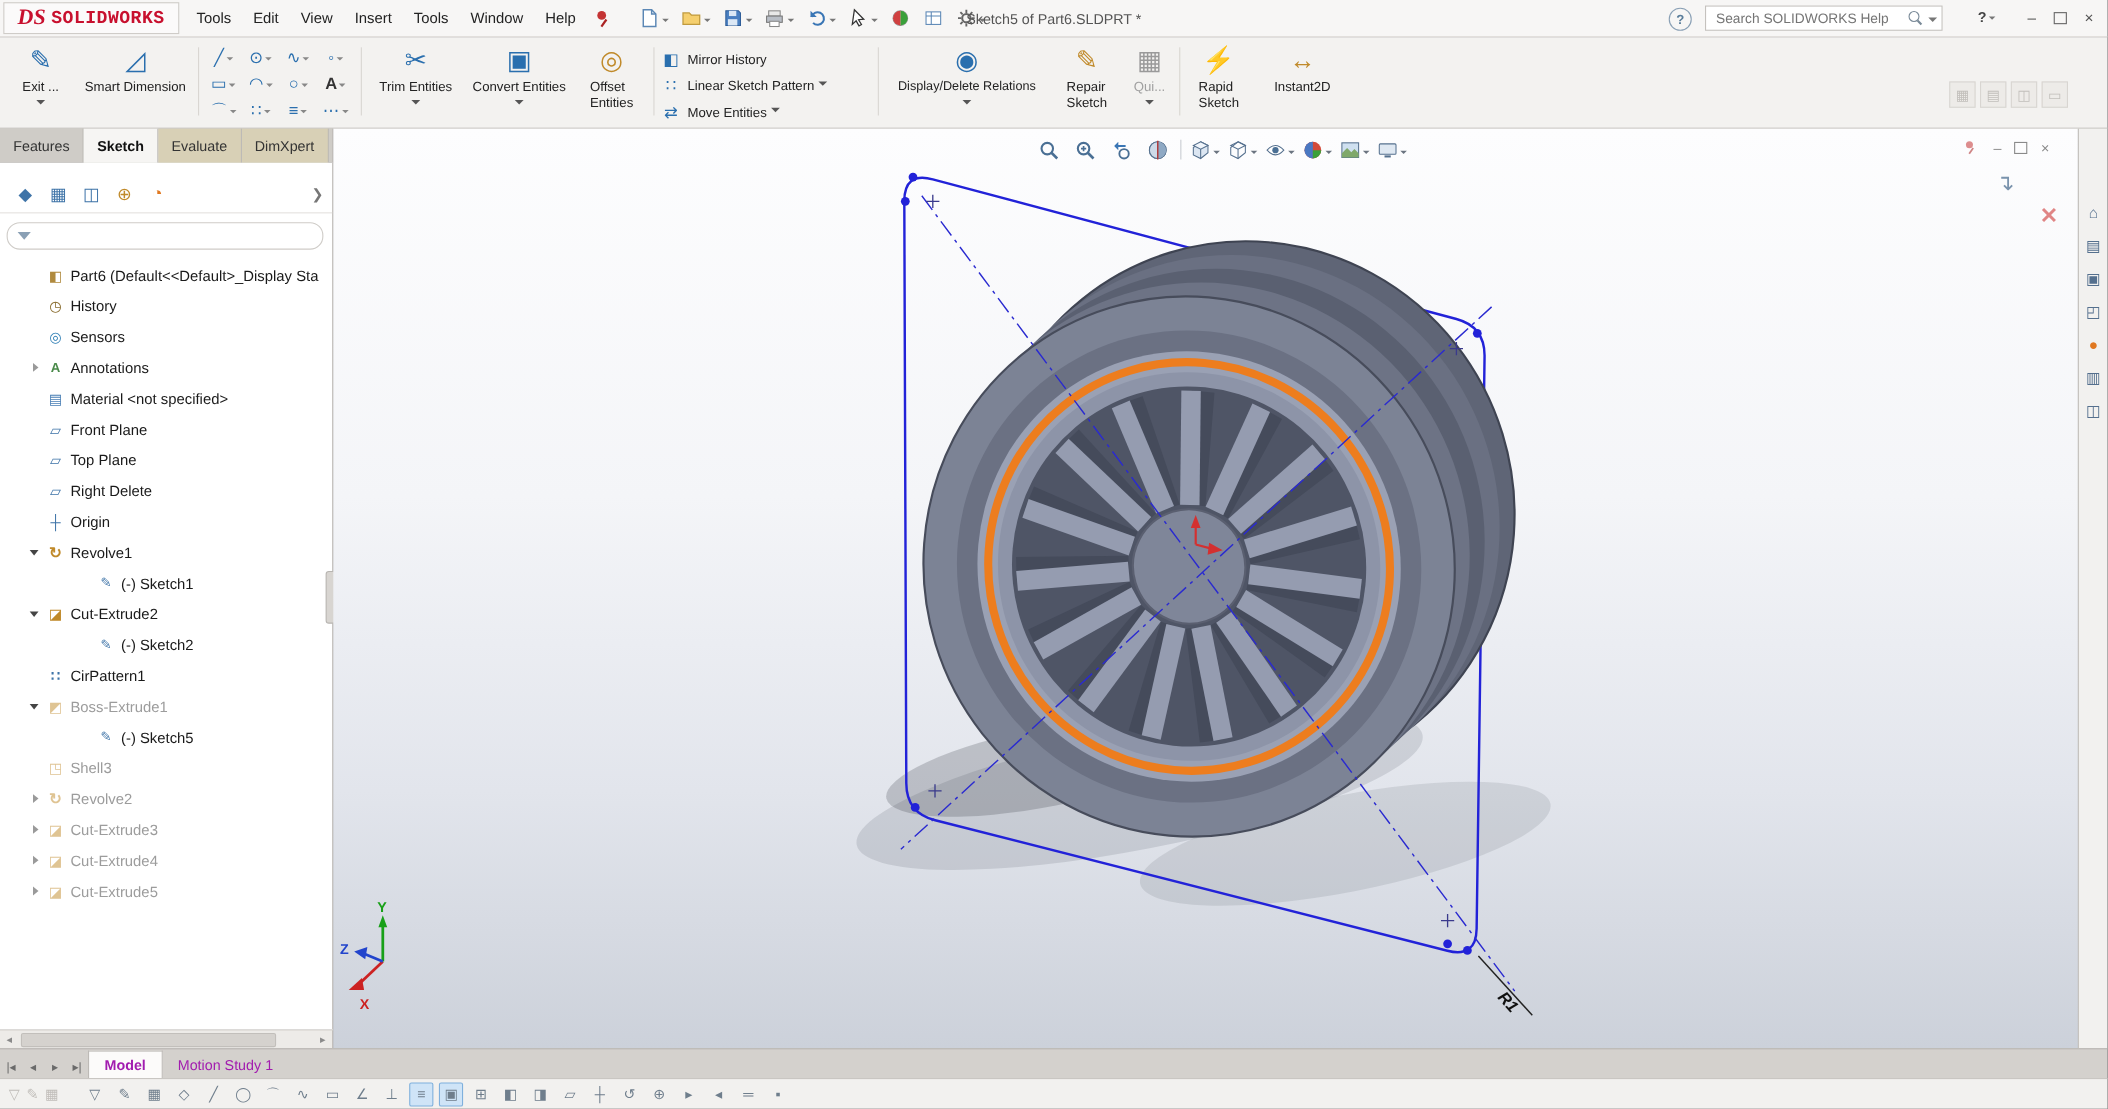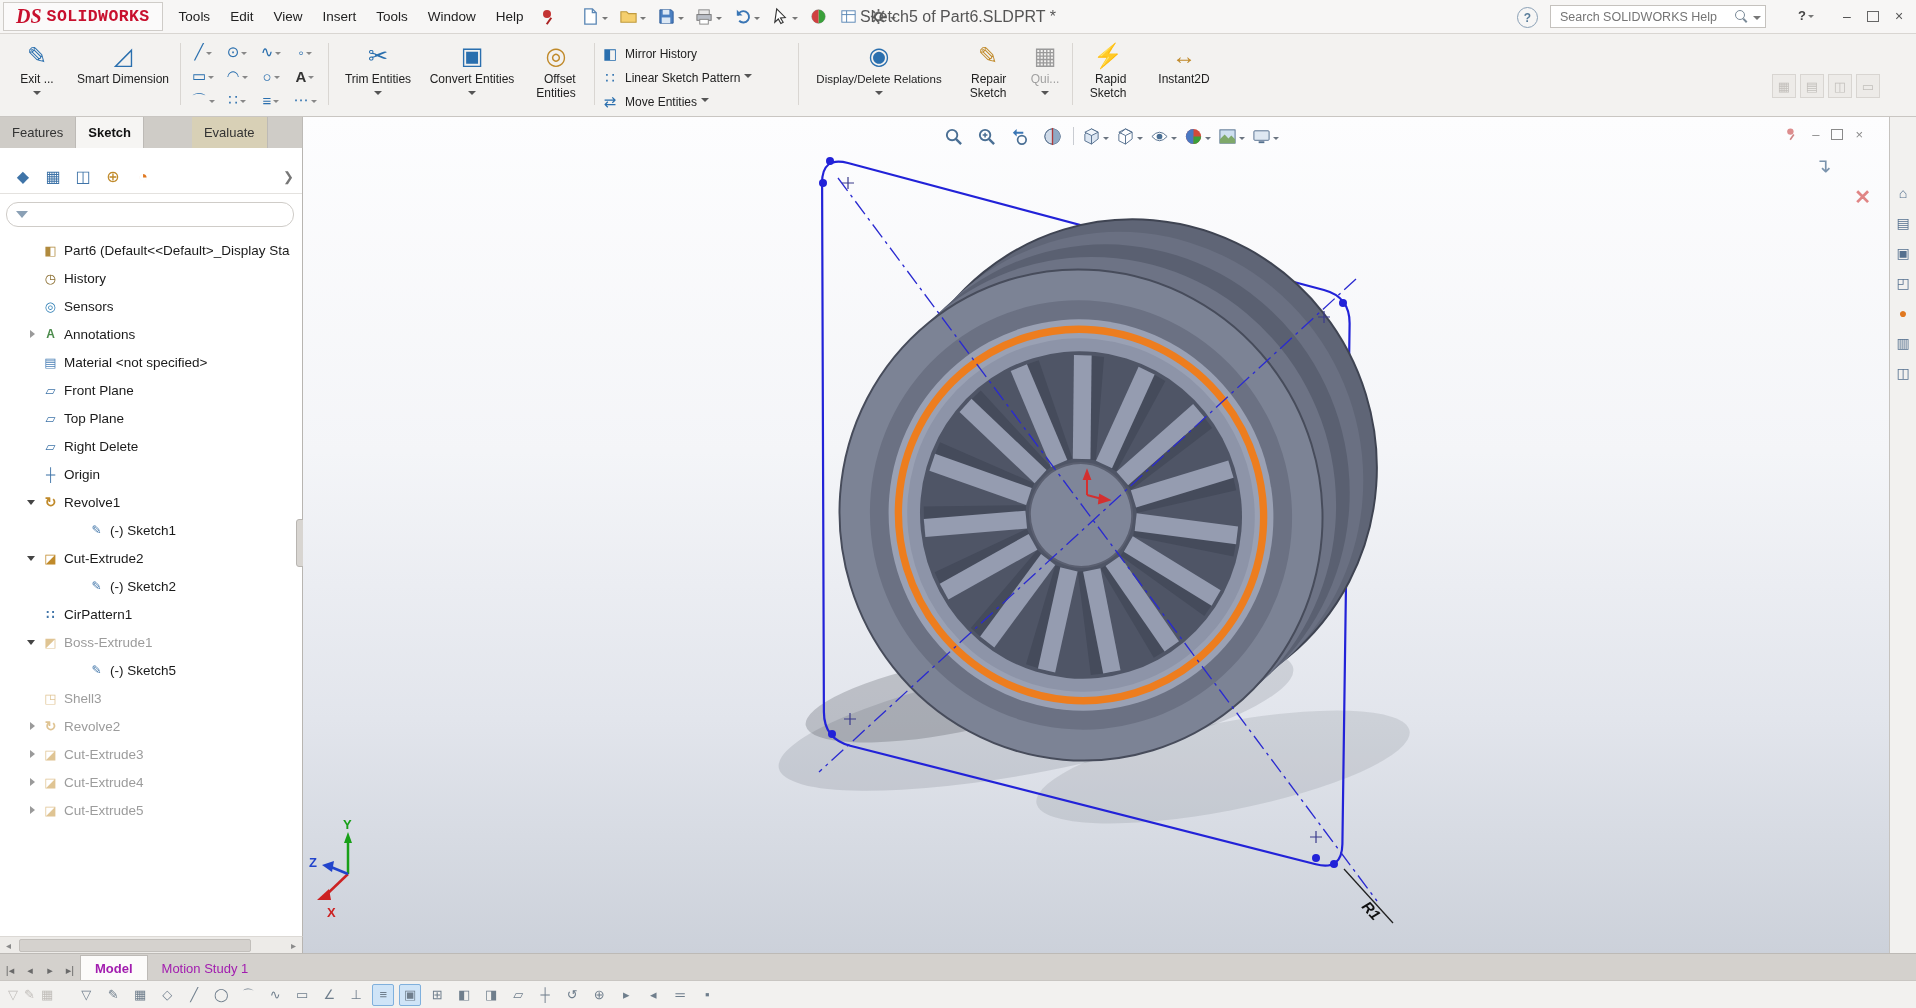--- a/index.html
+++ b/index.html
@@ -14,57 +14,57 @@
   .sw{color:#c8102e;font-weight:bold;font-size:16.5px;letter-spacing:.4px;font-family:Liberation Mono, monospace;}
   .menu{padding:0 10px;font-size:13.5px;color:#222;height:100%;display:flex;align-items:center;cursor:default;}
   .pinbtn{width:16px;height:16px;position:relative;margin:0 8px;}
   .pinbtn::before{content:"";position:absolute;width:8px;height:8px;background:#c43333;border-radius:50%;left:2px;top:1px;}
   .pinbtn::after{content:"";position:absolute;width:2px;height:8px;background:#a22;left:7px;top:8px;transform:rotate(35deg);}
   .mtools{display:flex;align-items:center;margin-left:14px;gap:7px;}
   .mbtn{display:flex;align-items:center;padding:2px 2px;border-radius:2px;}
   .mic{width:19px;height:19px;}
   .mcaret{border:3.5px solid transparent;border-top-color:#777;margin-left:2px;margin-top:6px;}
   #title{position:absolute;left:50%;top:0;transform:translateX(-50%);height:34px;display:flex;align-items:center;
-         font-size:16px;color:#555;}
+         font-size:13px;color:#555;}
   .helpq{position:absolute;right:378px;top:7px;width:19px;height:19px;border:1.4px solid #8aa0b5;border-radius:50%;
          color:#5a7d9a;font-size:12px;display:flex;align-items:center;justify-content:center;font-weight:bold;}
   .searchbox{position:absolute;right:150px;top:5px;width:216px;height:23px;background:#fff;border:1px solid #c5c2be;
              display:flex;align-items:center;box-sizing:border-box;padding-left:7px;}
   .searchbox input{border:none;outline:none;flex:1;font-size:12.5px;color:#444;font-family:"Liberation Sans",sans-serif;background:transparent;}
   .sb-mag{width:13px;height:13px;position:relative;margin:0 3px;}
   .sb-mag::before{content:"";position:absolute;width:8px;height:8px;border:1.6px solid #7a8globa8;border:1.6px solid #7a8a98;border-radius:50%;left:0;top:0;}
   .sb-mag::after{content:"";position:absolute;width:1.8px;height:5px;background:#7a8a98;left:9px;top:8px;transform:rotate(-45deg);}
   .sb-caret{border:4px solid transparent;border-top-color:#777;margin:6px 4px 0 2px;}
   .qmenu{position:absolute;right:102px;top:8px;color:#444;font-size:13px;font-weight:bold;display:flex;align-items:center;}
   .qmenu .mcaret{margin-top:4px;}
   .wbtn{position:absolute;top:6px;width:22px;height:20px;display:flex;align-items:center;justify-content:center;color:#555;font-size:14px;}
   .wres-box{width:10px;height:9px;border:1.5px solid #666;}
   
   #ribbon{left:0;top:34px;width:1916px;height:83px;background:#f3f2f0;border-bottom:1px solid #c9c6c2;box-sizing:border-box;}
   .rbtn{position:absolute;top:4px;height:76px;display:flex;flex-direction:column;align-items:center;box-sizing:border-box;
         font-size:12px;color:#222;padding-top:3px;border-radius:2px;}
   .ric{height:30px;display:flex;align-items:center;justify-content:center;font-size:24px;line-height:30px;}
   .blue{color:#2a6fae;} .gold{color:#c08a2a;} .grayic{color:#9a9a9a;}
-  .rlbl{text-align:right;line-height:13.5px;margin-top:2px;}
+  .rlbl{text-align:left;line-height:13.5px;margin-top:2px;}
   .rcaret{border:4px solid transparent;border-top-color:#555;margin-top:4px;}
   .vsep{position:absolute;top:9px;height:62px;width:1px;background:#d9d6d2;}
   .disabled{color:#a0a0a0;}
   .gridtools{position:absolute;left:186px;top:6px;width:140px;display:grid;grid-template-columns:repeat(4,34px);grid-auto-rows:24px;}
   .gcell{display:flex;align-items:center;justify-content:center;font-size:15px;color:#2a6fae;border-radius:2px;}
   .gcaret{border:3px solid transparent;border-top-color:#888;margin-left:2px;margin-top:5px;}
   .mrow{position:absolute;left:600px;width:196px;height:24px;display:flex;align-items:center;font-size:12px;color:#222;border-radius:2px;}
   .mrow .mi{width:20px;text-align:center;font-size:15px;margin-right:5px;}
   .ghost{position:absolute;top:40px;width:22px;height:22px;border:1px solid #d8d5d1;background:#edebe8;color:#c2bfbb;
          display:flex;align-items:center;justify-content:center;font-size:13px;}
   
   #tabrow{left:0;top:117px;width:303px;height:31px;background:#cfccc7;display:flex;border-right:1px solid #bdbab6;box-sizing:border-box;}
   .ctab{height:100%;display:flex;align-items:center;justify-content:center;font-size:13px;color:#333;padding:0 12px;
         border-right:1px solid #bdbab6;box-sizing:border-box;}
   .ctab.active{background:#f6f5f3;font-weight:bold;color:#111;}
-  .ctab.tan{background:#d8d0b6;margin-left:48px;}
+  .ctab.tan{background:#d8d0b6;}
   
   #panel{left:0;top:148px;width:303px;height:788px;background:#ffffff;border-right:1px solid #b8b5b1;box-sizing:border-box;}
   .ptabs{position:absolute;left:0;top:12px;width:100%;height:34px;border-bottom:1px solid #e4e2df;display:flex;align-items:center;padding-left:8px;box-sizing:border-box;}
   .ptab{width:30px;height:26px;display:flex;align-items:center;justify-content:center;font-size:16px;border-radius:2px;}
   .pchev{margin-left:auto;margin-right:8px;color:#777;font-size:13px;}
   .filterrow{position:absolute;left:6px;top:54px;width:288px;height:25px;border:1px solid #cfccc8;border-radius:12px;
              display:flex;align-items:center;background:#fff;box-sizing:border-box;}
   .funnel{width:0;height:0;border-left:6px solid transparent;border-right:6px solid transparent;border-top:7px solid #8aa0b5;margin:0 4px 0 9px;position:relative;}
   .filterrow input{border:none;outline:none;flex:1;font-size:12px;background:transparent;font-family:"Liberation Sans",sans-serif;}
   .tree{position:absolute;left:15px;top:88px;width:100%;}

